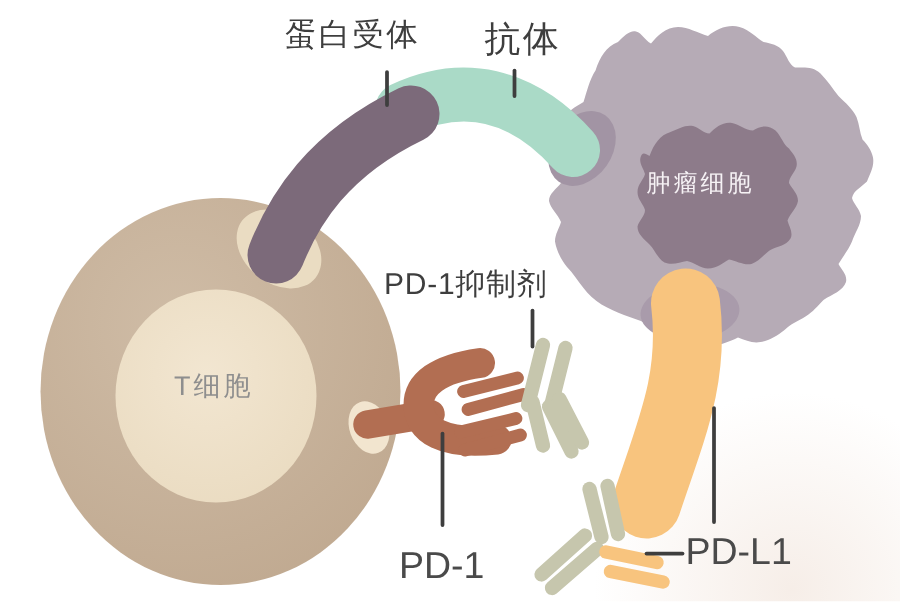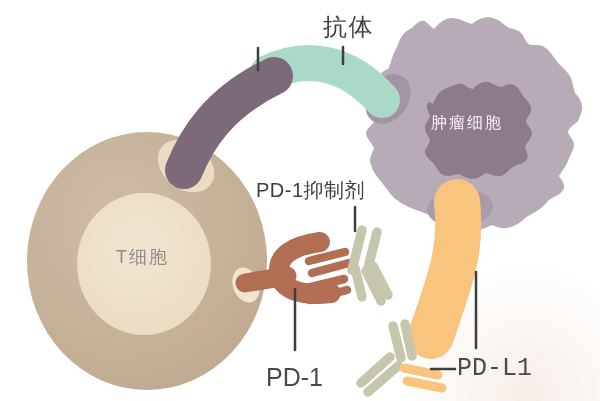--- a/index.html
+++ b/index.html
@@ -12,21 +12,21 @@
   }
   #stage svg{position:absolute;left:0;top:0;}
   .lbl{position:absolute;white-space:nowrap;color:#3e3e3e;line-height:1;}
   .lbl-cn{letter-spacing:1.5px;}
   #protein-receptor-label{left:190px;top:13px;font-size:21px;}
   #antibody-label{left:323px;top:15px;font-size:24px;}
   #pd1-inhibitor-label{left:256px;top:180px;font-size:20px;letter-spacing:.5px;}
   #t-cell-label{left:116px;top:248px;font-size:18px;color:#8e8e8e;letter-spacing:2px;}
   #tumor-cell-label{left:431px;top:115px;font-size:16px;color:#f6f2f5;letter-spacing:2px;}
   #pd1-label{left:266px;top:355px;font-size:25px;color:#4a4a4a;margin-top:10px;}
-  #pdl1-label{left:457px;top:356px;font-size:25px;color:#4a4a4a;font-family:Liberation Mono, monospace;}
+  #pdl1-label{left:457px;top:356px;font-size:25px;color:#4a4a4a;}
 </style>
 </head>
 <body>
 
 <div id="stage">
   <svg width="600" height="401" viewBox="0 0 600 401">
     <defs>
       <radialGradient id="gTcell" cx="38%" cy="33%" r="80%">
         <stop offset="0%" stop-color="#cfbca6"></stop>
         <stop offset="100%" stop-color="#bfa88f"></stop>
@@ -81,19 +81,20 @@
     <g stroke-width="2.5" stroke-linecap="round">
       <line x1="258" y1="48" x2="258" y2="70" stroke="#3e3e3e"></line>
       <line x1="343" y1="47" x2="343" y2="64" stroke="#3e3e3e"></line>
       <line x1="355" y1="207" x2="355" y2="231" stroke="#3e3e3e"></line>
       <line x1="295" y1="289" x2="295" y2="350" stroke="#3e3e3e"></line>
       <line x1="476" y1="272" x2="476" y2="348" stroke="#3e3e3e"></line>
       <line x1="431" y1="369" x2="455" y2="369" stroke="#3e3e3e"></line>
     </g>
   </svg>
 
+  <div class="lbl lbl-cn" id="protein-receptor-label">蛋白受体</div>
   <div class="lbl lbl-cn" id="antibody-label">抗体</div>
   <div class="lbl lbl-cn" id="tumor-cell-label">肿瘤细胞</div>
   <div class="lbl" id="t-cell-label">T细胞</div>
   <div class="lbl" id="pd1-inhibitor-label">PD-1抑制剂</div>
   <div class="lbl" id="pd1-label">PD-1</div>
   <div class="lbl" id="pdl1-label">PD-L1</div>
 </div>
 
 </body></html>

